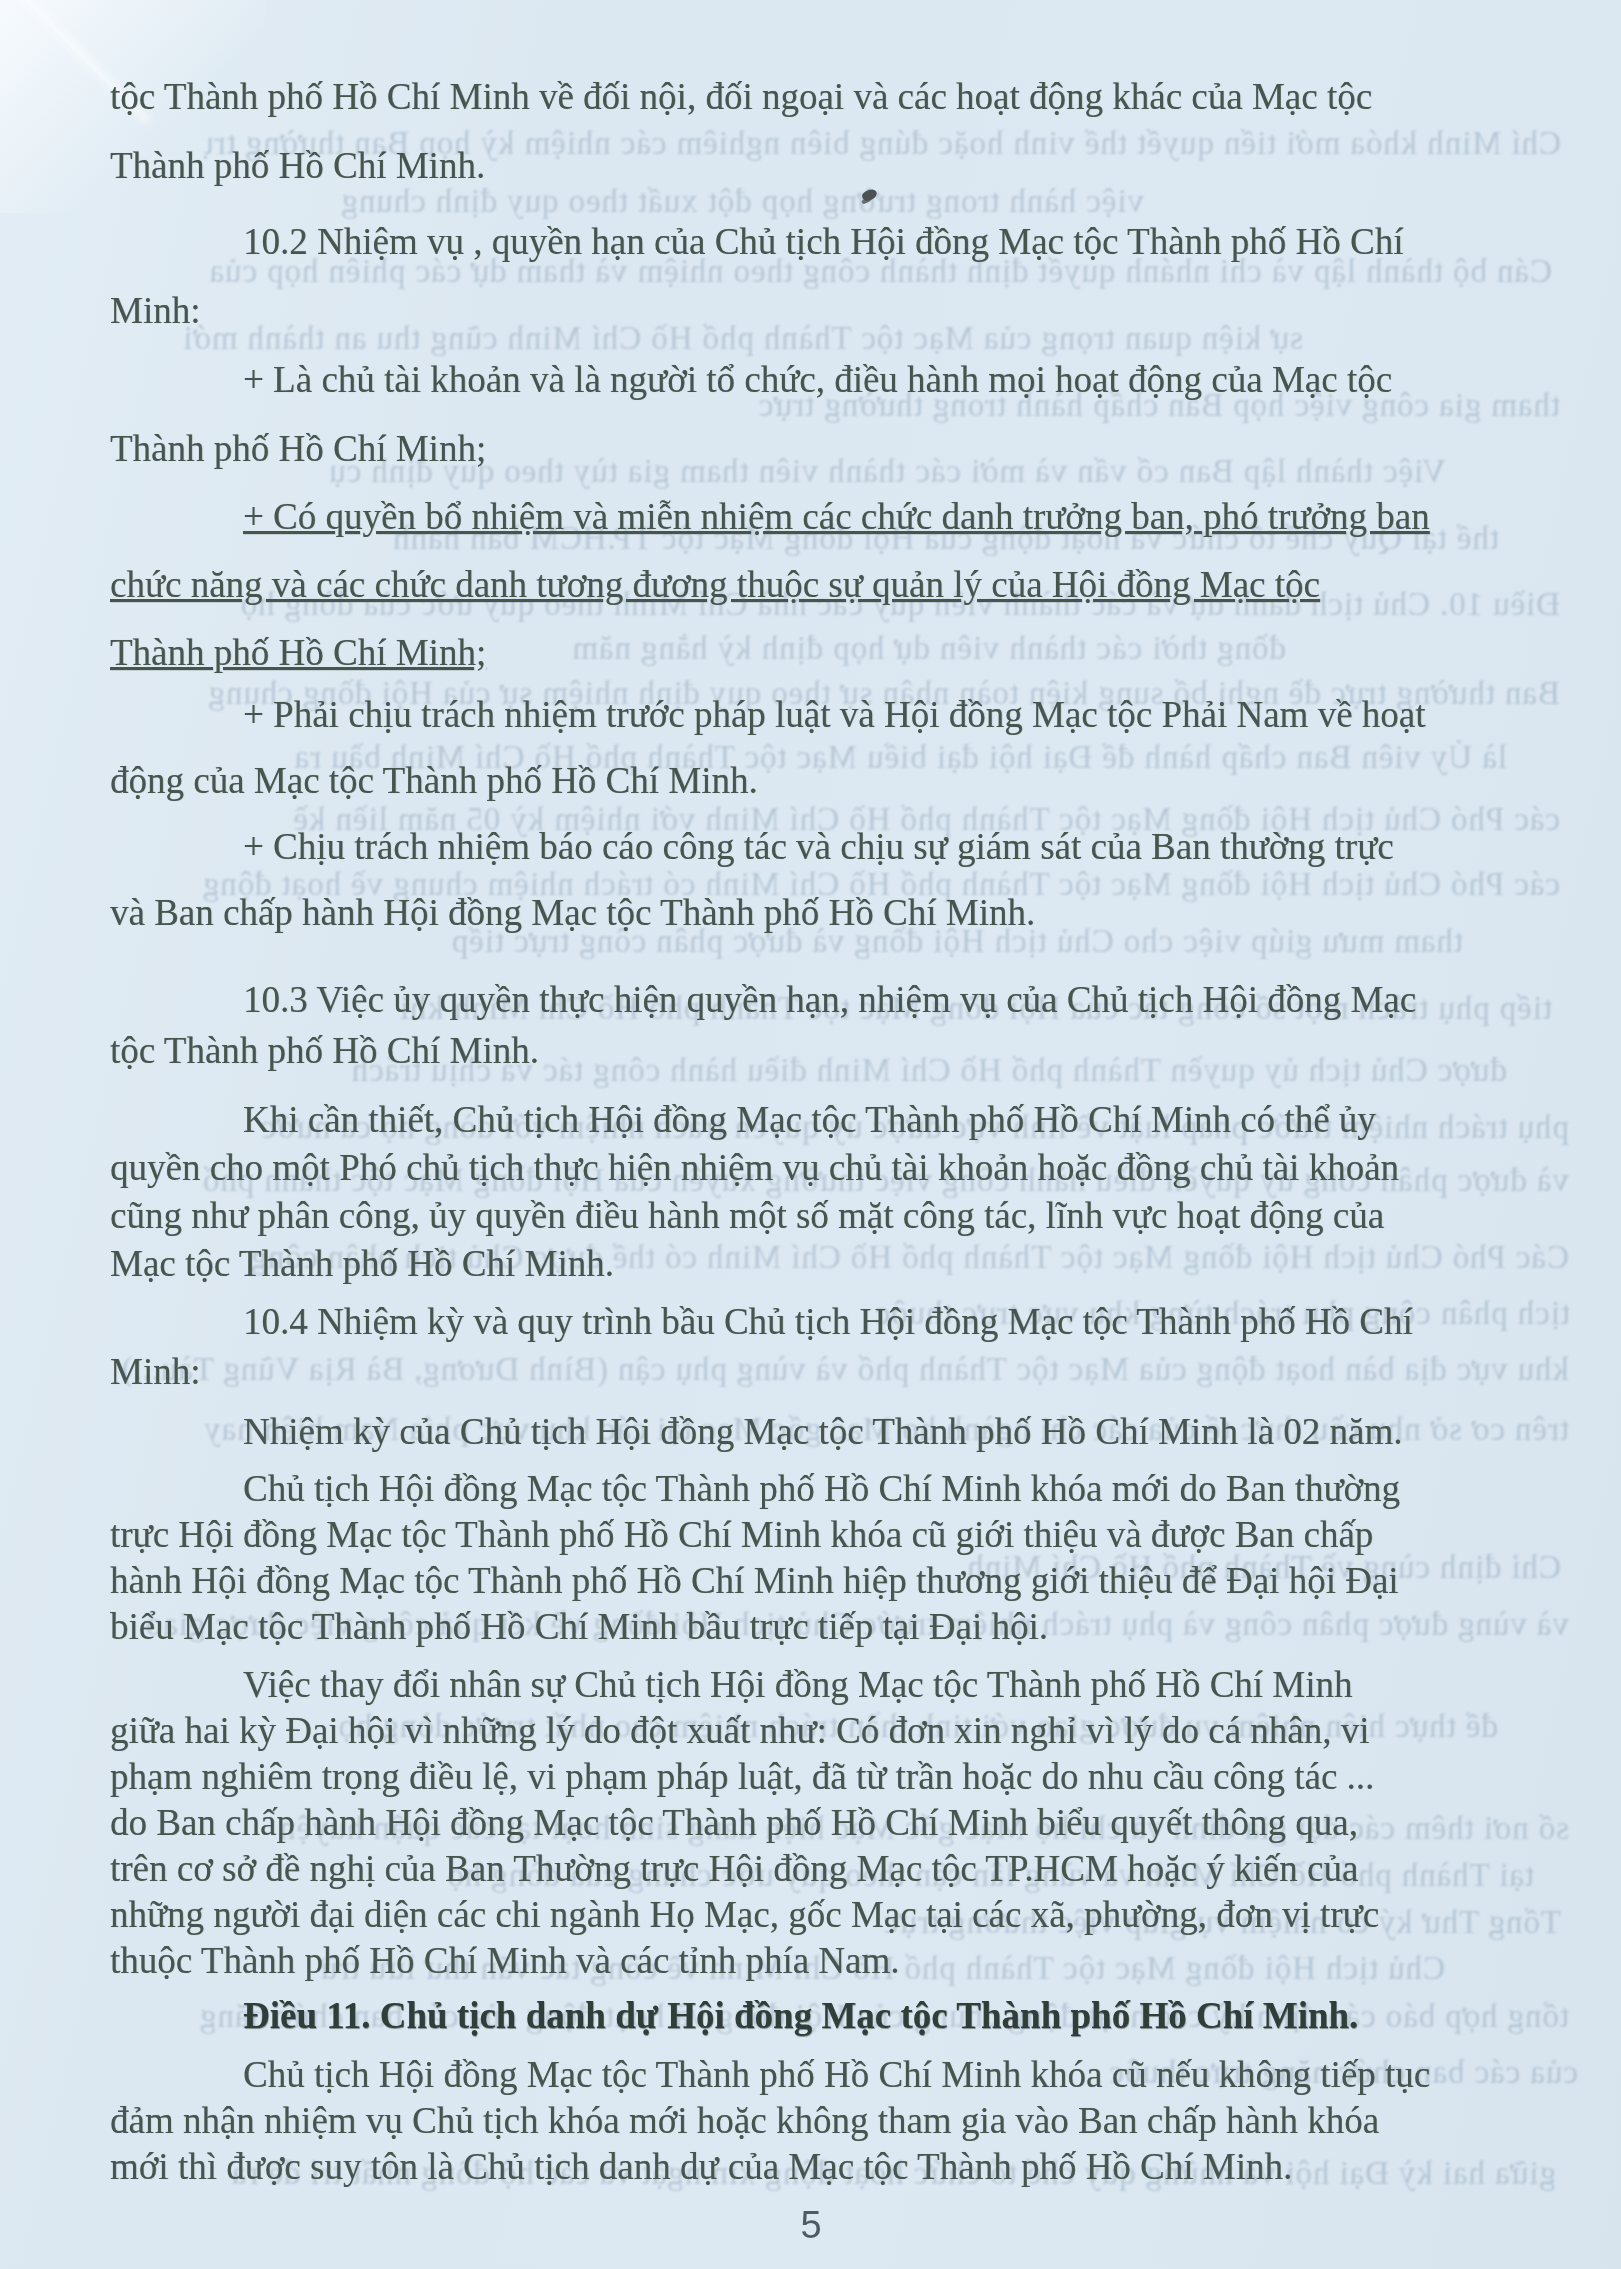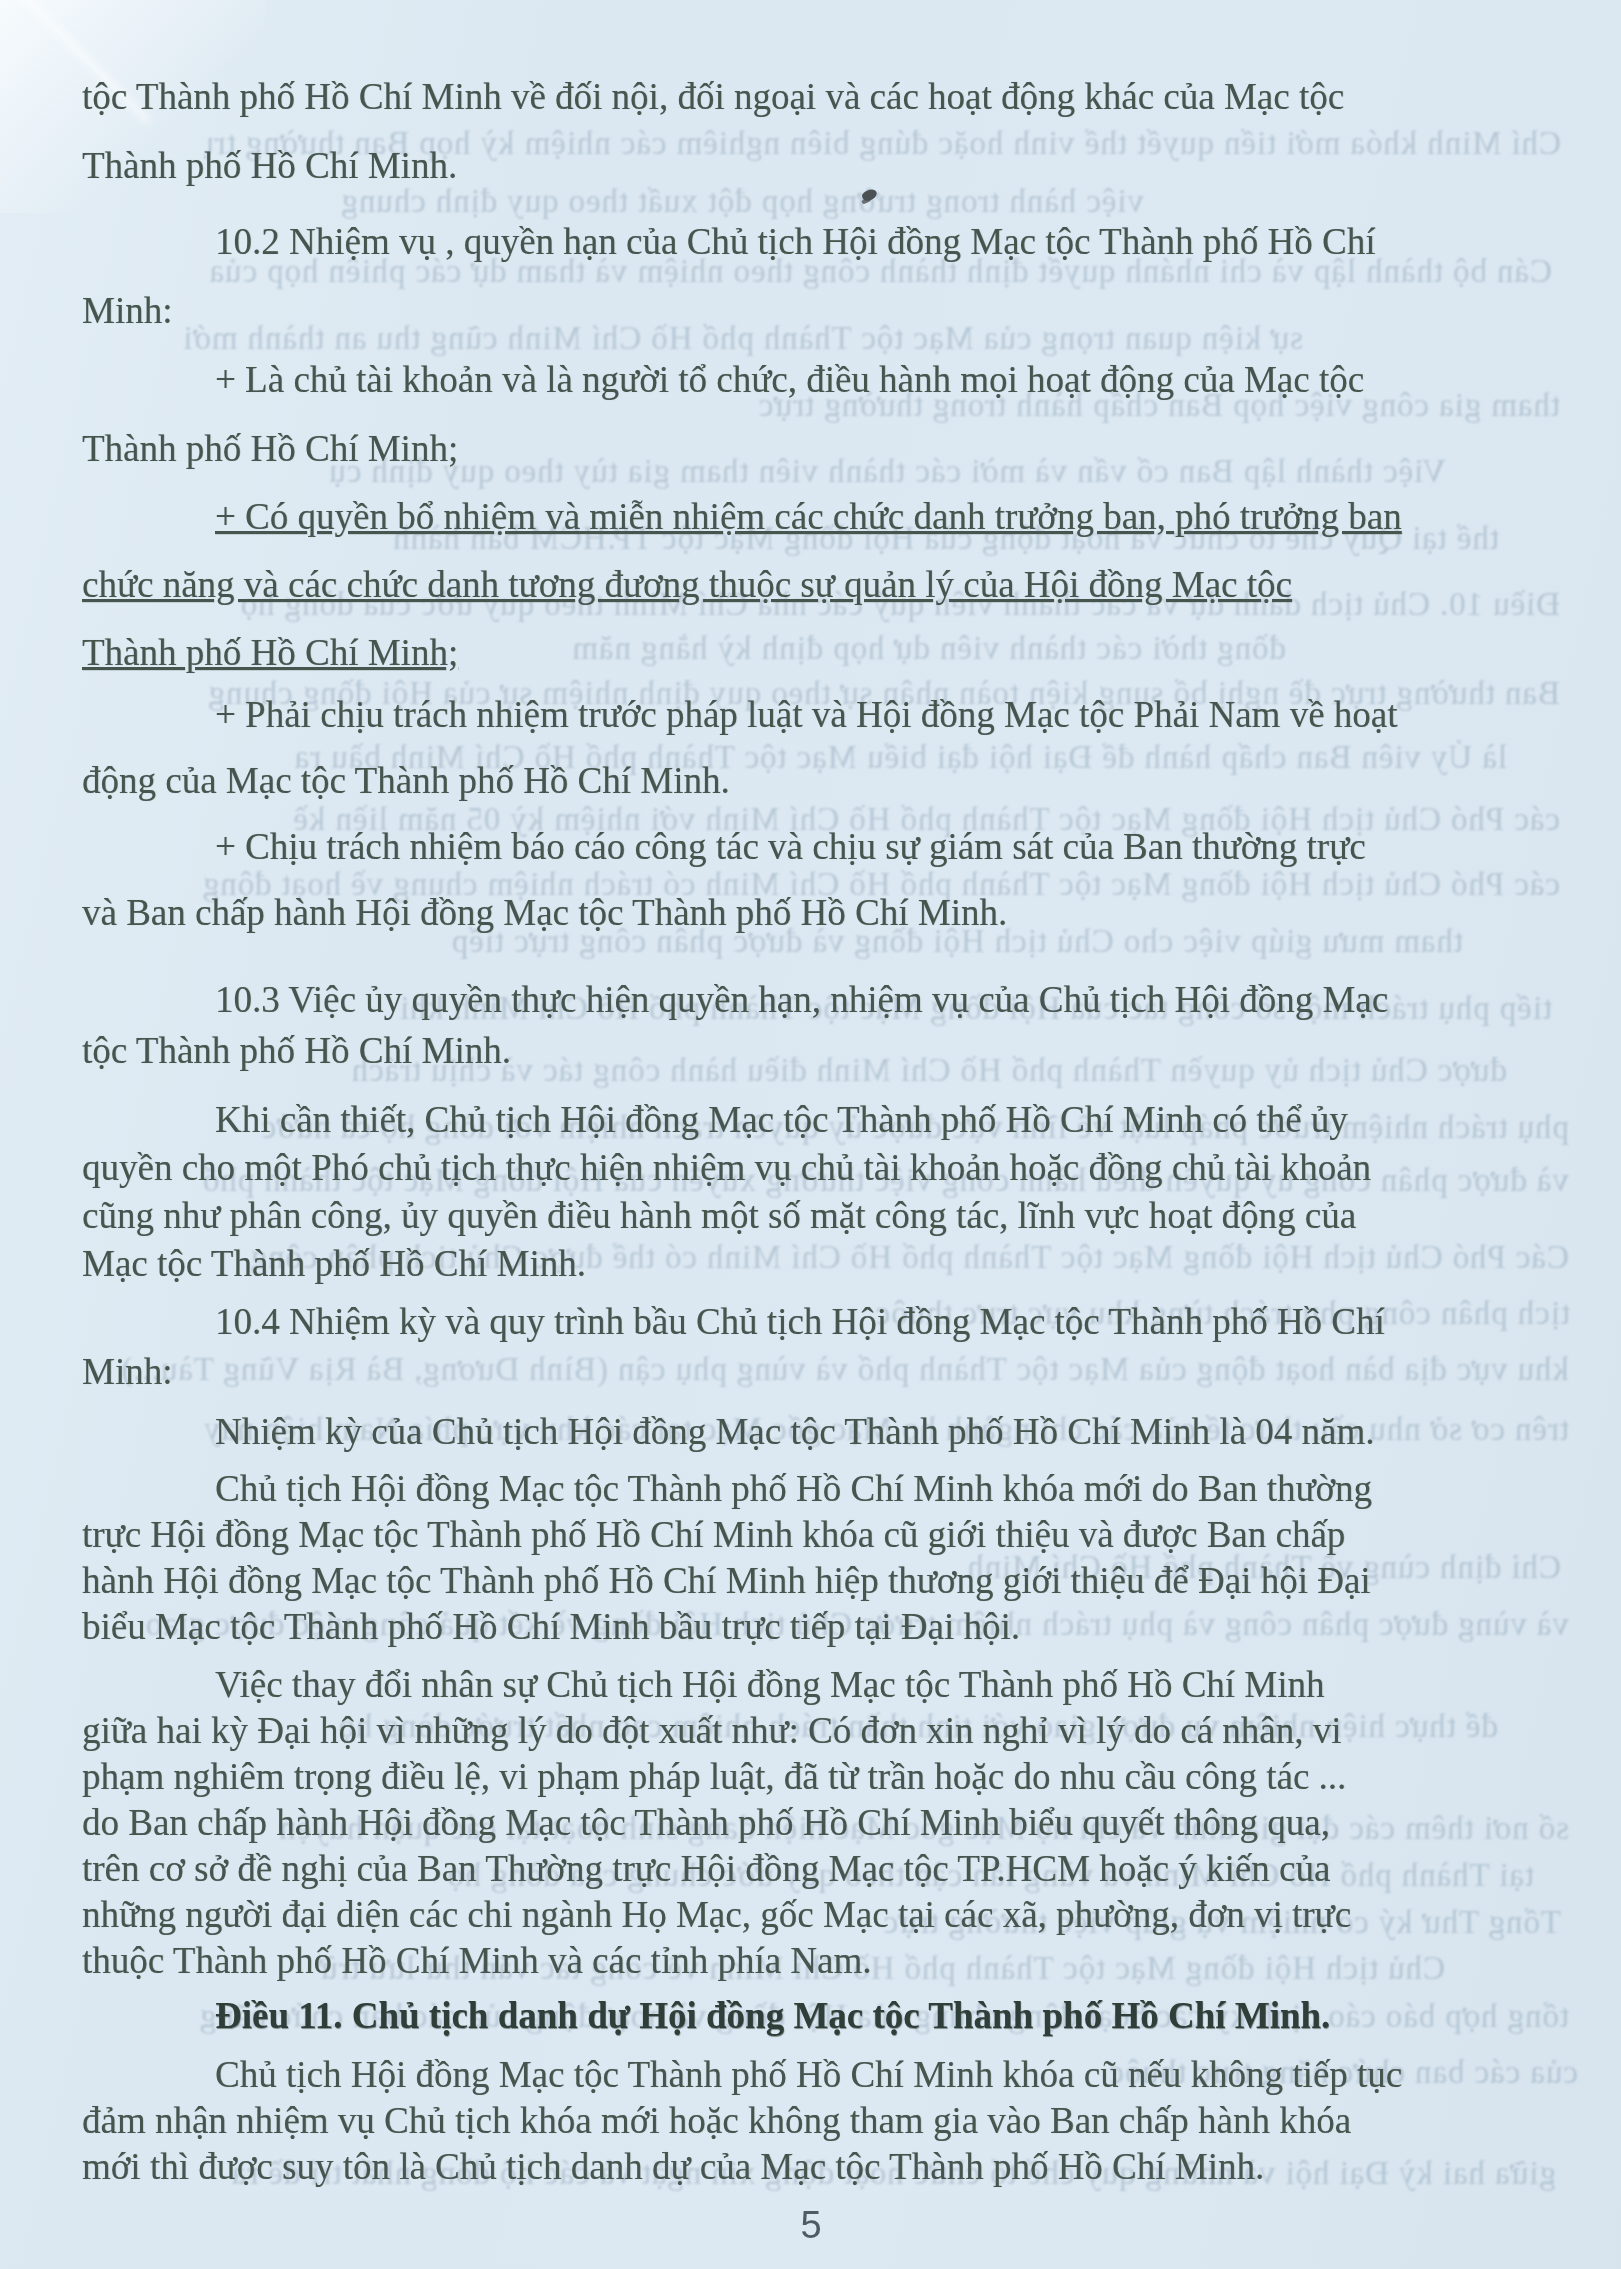--- a/index.html
+++ b/index.html
@@ -30,21 +30,21 @@
     white-space:nowrap;overflow:hidden;
     font-size:33px;line-height:35px;letter-spacing:0.9px;
     color:#7d97ad;opacity:.40;
     filter:blur(1.2px);
     transform:scaleX(-1);
   }
   
   .content{
     position:absolute;inset:0;
     box-sizing:border-box;
-    padding:62px 51px 0 82px;
+    padding:62px 51px 0 110px;
     color:#46564f;
     font-size:37px;
     text-shadow:0.4px 0.4px 0.7px rgba(70,84,80,.45);
   }
   .content p{margin:0;white-space:pre;}
   .ind{text-indent:133px;}
   .lh78{line-height:69px;}
   .lh77{line-height:68px;text-decoration:underline;}
   .lh74{line-height:66px;}
   .lh58{line-height:51px;}
@@ -125,21 +125,21 @@
     <p class="lh74 ind">+ Chịu trách nhiệm báo cáo công tác và chịu sự giám sát của Ban thường trực
 và Ban chấp hành Hội đồng Mạc tộc Thành phố Hồ Chí Minh.</p>
     <p class="lh58 ind" style="margin-top:28px">10.3 Việc ủy quyền thực hiện quyền hạn, nhiệm vụ của Chủ tịch Hội đồng Mạc
 tộc Thành phố Hồ Chí Minh.</p>
     <p class="lh54 ind" style="margin-top:20px">Khi cần thiết, Chủ tịch Hội đồng Mạc tộc Thành phố Hồ Chí Minh có thể ủy
 quyền cho một Phó chủ tịch thực hiện nhiệm vụ chủ tài khoản hoặc đồng chủ tài khoản
 cũng như phân công, ủy quyền điều hành một số mặt công tác, lĩnh vực hoạt động của
 Mạc tộc Thành phố Hồ Chí Minh.</p>
     <p class="lh56 ind" style="margin-top:8.9px">10.4 Nhiệm kỳ và quy trình bầu Chủ tịch Hội đồng Mạc tộc Thành phố Hồ Chí
 Minh:</p>
-    <p class="lh56 ind" style="margin-top:10.6px">Nhiệm kỳ của Chủ tịch Hội đồng Mạc tộc Thành phố Hồ Chí Minh là 04 năm.</p>
+    <p class="lh56 ind" style="margin-top:10.6px">Nhiệm kỳ của Chủ tịch Hội đồng Mạc tộc Thành phố Hồ Chí Minh là 02 năm.</p>
     <p class="lh52 ind" style="margin-top:8.9px">Chủ tịch Hội đồng Mạc tộc Thành phố Hồ Chí Minh khóa mới do Ban thường
 trực Hội đồng Mạc tộc Thành phố Hồ Chí Minh khóa cũ giới thiệu và được Ban chấp
 hành Hội đồng Mạc tộc Thành phố Hồ Chí Minh hiệp thương giới thiệu để Đại hội Đại
 biểu Mạc tộc Thành phố Hồ Chí Minh bầu trực tiếp tại Đại hội.</p>
     <p class="lh52 ind" style="margin-top:12.4px">Việc thay đổi nhân sự Chủ tịch Hội đồng Mạc tộc Thành phố Hồ Chí Minh
 giữa hai kỳ Đại hội vì những lý do đột xuất như: Có đơn xin nghỉ vì lý do cá nhân, vi
 phạm nghiêm trọng điều lệ, vi phạm pháp luật, đã từ trần hoặc do nhu cầu công tác ...
 do Ban chấp hành Hội đồng Mạc tộc Thành phố Hồ Chí Minh biểu quyết thông qua,
 trên cơ sở đề nghị của Ban Thường trực Hội đồng Mạc tộc TP.HCM hoặc ý kiến của
 những người đại diện các chi ngành Họ Mạc, gốc Mạc tại các xã, phường, đơn vị trực

